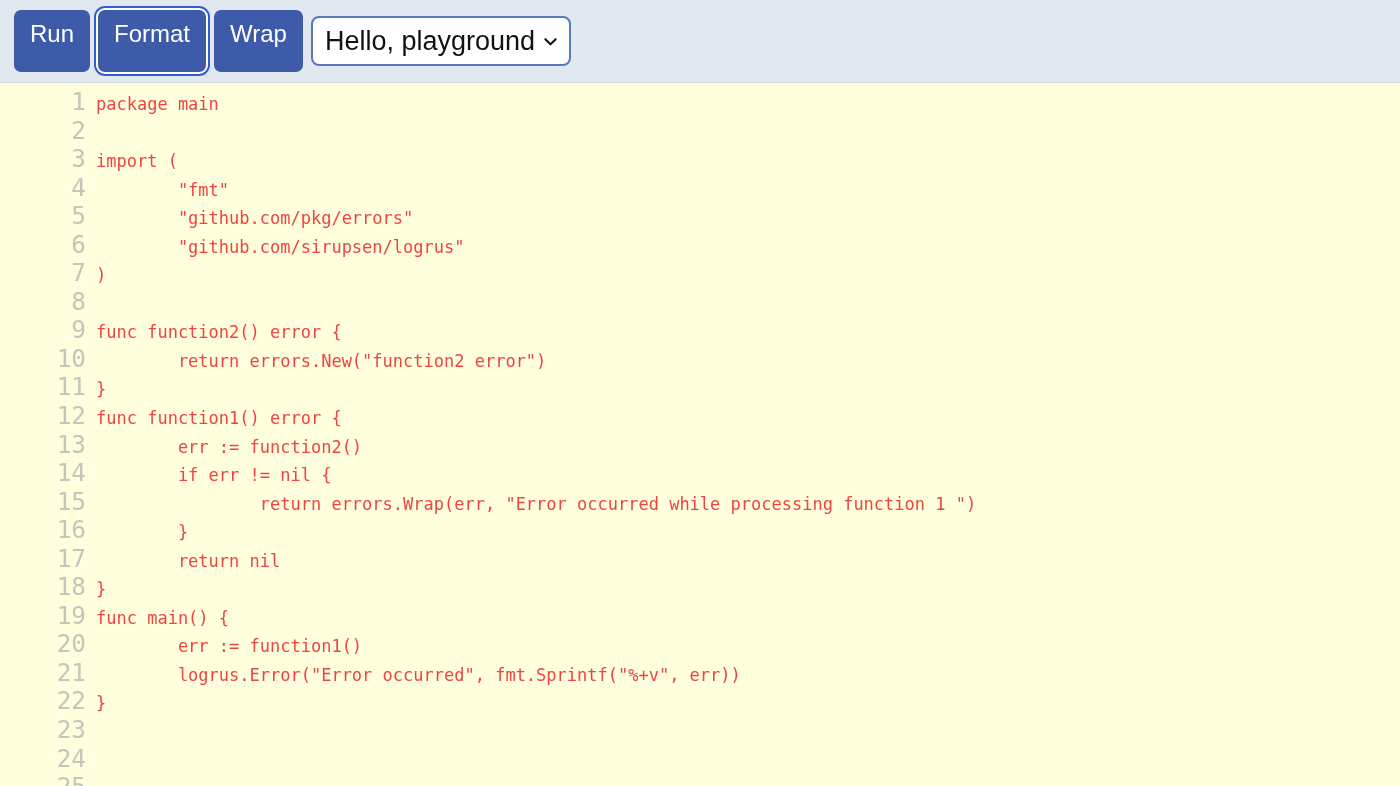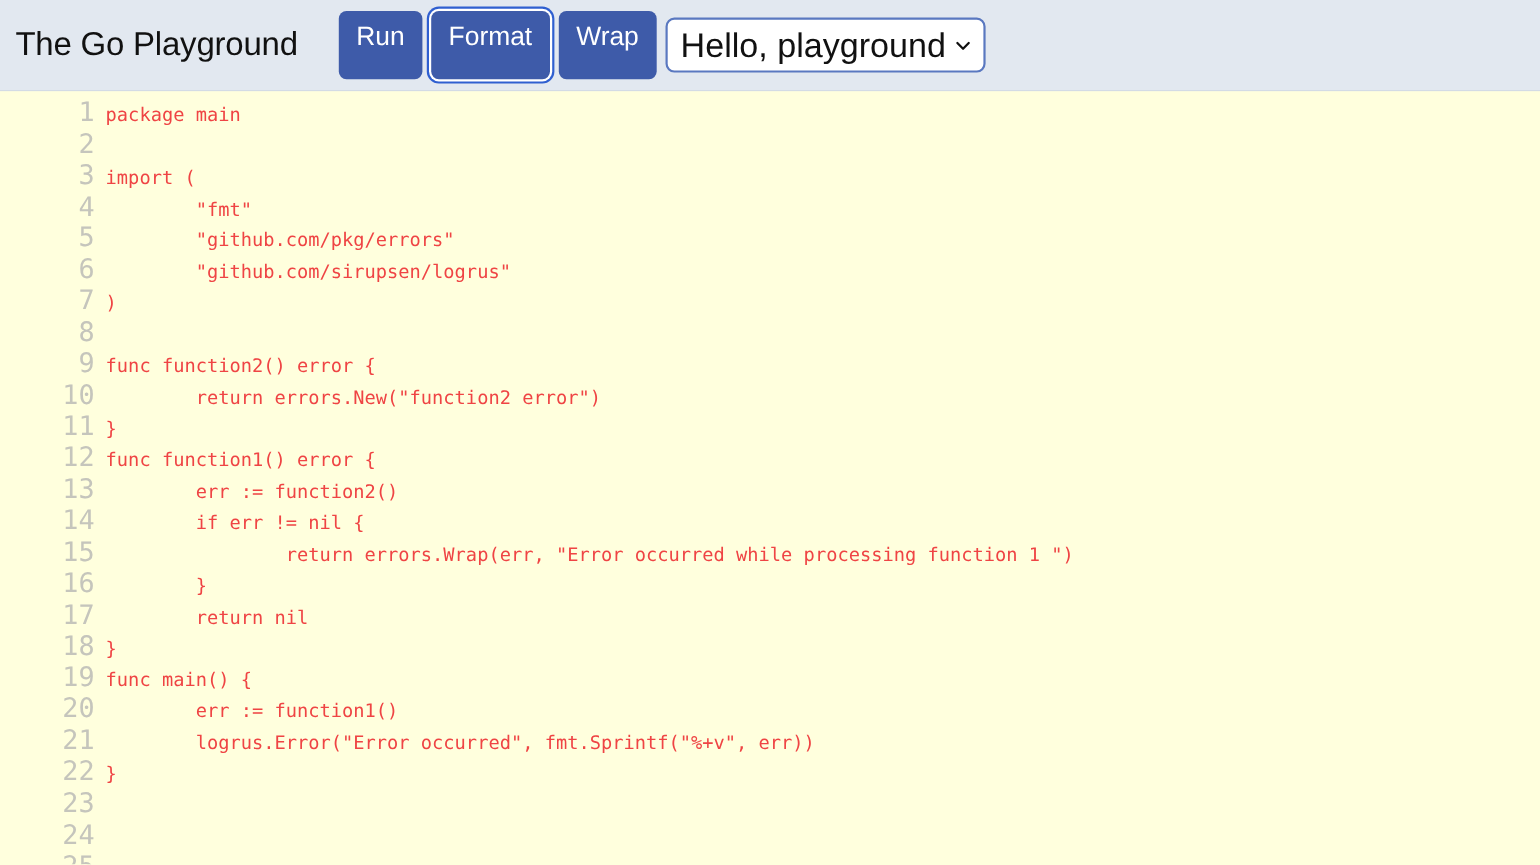--- a/index.html
+++ b/index.html
@@ -95,21 +95,21 @@
     height: 50px;
     display: inline-flex;
     align-items: center;
     padding: 0 11px 0 12px;
     gap: 8px;
     cursor: pointer;
     margin-left: 8px;
   }
   .select-value {
     font-family: "Liberation Sans", sans-serif;
-    font-size: 31px;
+    font-size: 27px;
     color: #111111;
     white-space: nowrap;
     line-height: 1;
   }
   .chevron {
     width: 15px;
     height: 15px;
     flex: none;
     display: block;
   }
@@ -156,21 +156,20 @@
     font-family: "DejaVu Sans Mono", "Liberation Mono", monospace;
     font-size: 17px;
   }
 </style>
 </head>
 <body>
 
 <div class="page">
 
   <div class="header">
-    <div class="title">The Go Playground</div>
 
     <div class="toolbar" id="toolbar">
         <button class="btn">
           <span>Run</span>
         </button>
         <button class="btn focused">
           <span>Format</span>
         </button>
         <button class="btn">
           <span>Wrap</span>

